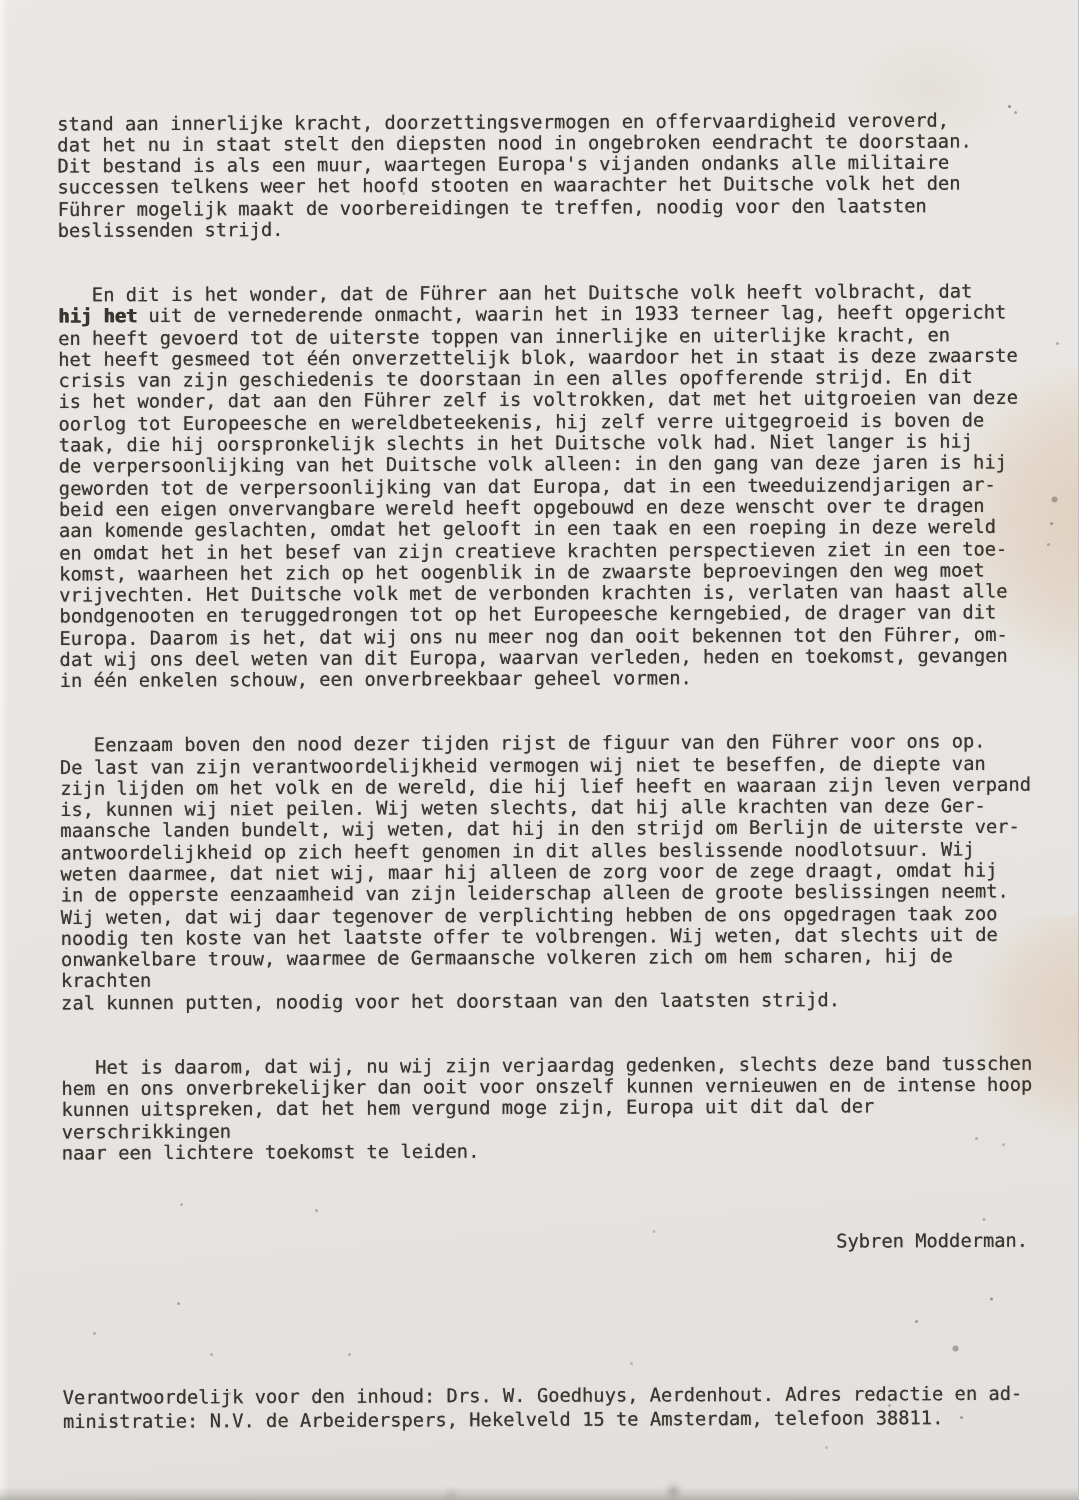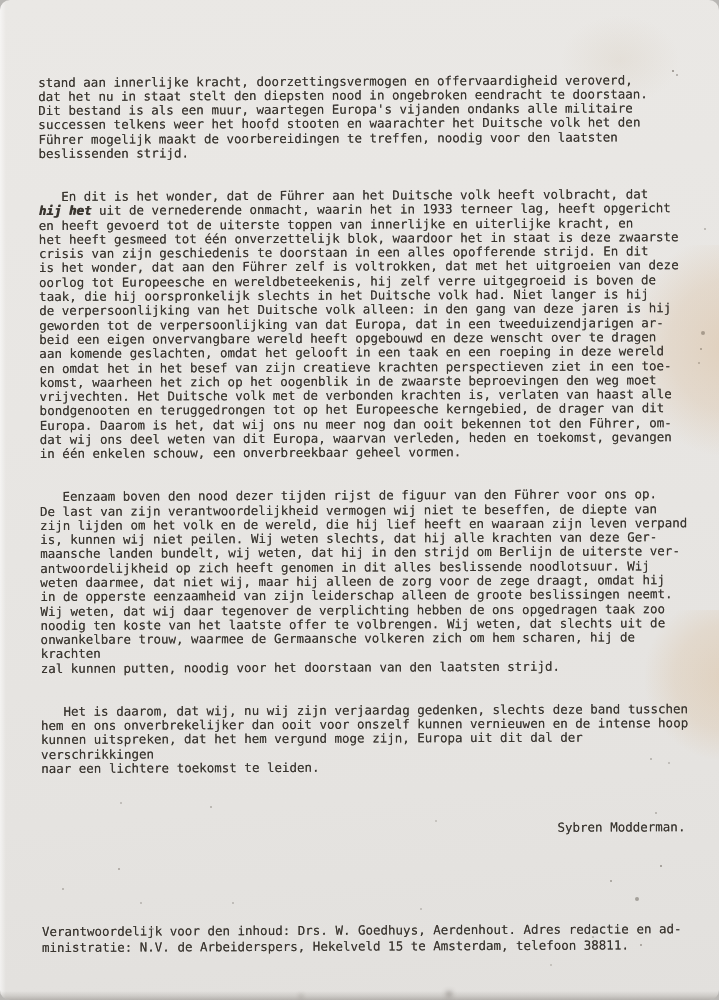--- a/index.html
+++ b/index.html
@@ -7,21 +7,20 @@
     width: 719px; height: 1000px;
     overflow: hidden;
     background: #b9b7b4;
     font-family: "DejaVu Sans Mono", monospace;
   }
   .page {
     position: relative;
     width: 719px; height: 1000px;
     background: linear-gradient(175deg, #eae8e5 0%, #e8e6e3 40%, #e5e3e0 78%, #e2e0dd 100%);
     overflow: hidden;
-    border-radius: 10px;
   }
   
   .page::before {
     content: "";
     position: absolute; left: 0; top: 0;
     width: 6px; height: 100%;
     background: linear-gradient(90deg, rgba(255,255,255,0.55), rgba(255,255,255,0));
     pointer-events: none;
   }
   
@@ -101,21 +100,20 @@
     color: #39352f;
     text-shadow: 0 0 0.6px rgba(48,42,36,0.65);
     white-space: pre-wrap;
     transform: rotate(-0.25deg);
     transform-origin: 0 0;
   }
   .text-body p { margin: 0; }
   .bold-overstrike {
     font-weight: bold;
     text-shadow: 0.6px 0 0 #39352f;
-    font-style: italic;
   }
   .signature {
     margin-top: 4px;
     text-align: right;
     padding-right: 16px;
   }
   .colophon {
     margin-top: 44px;
     line-height: 15.8px;
   }

